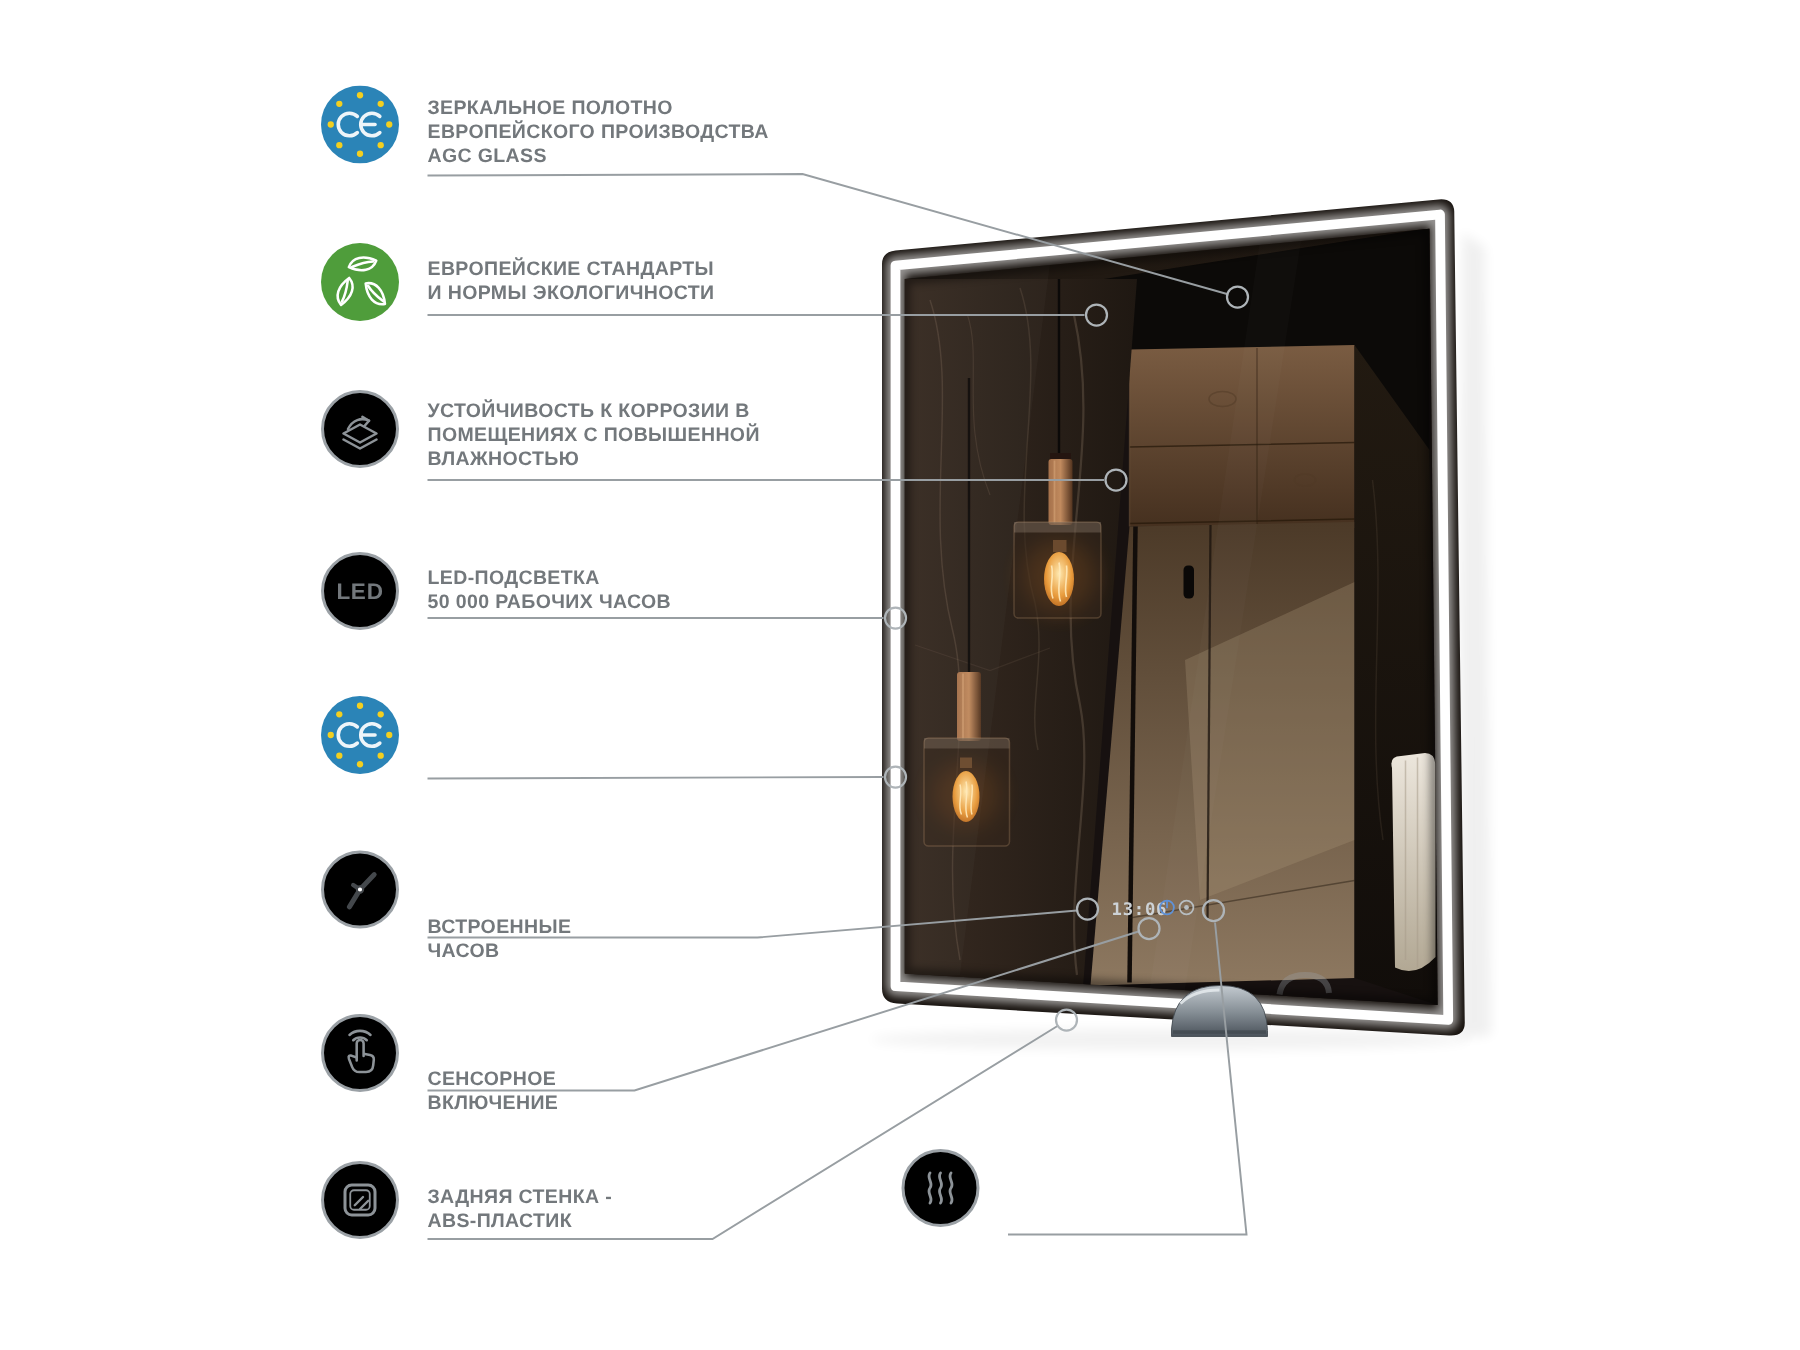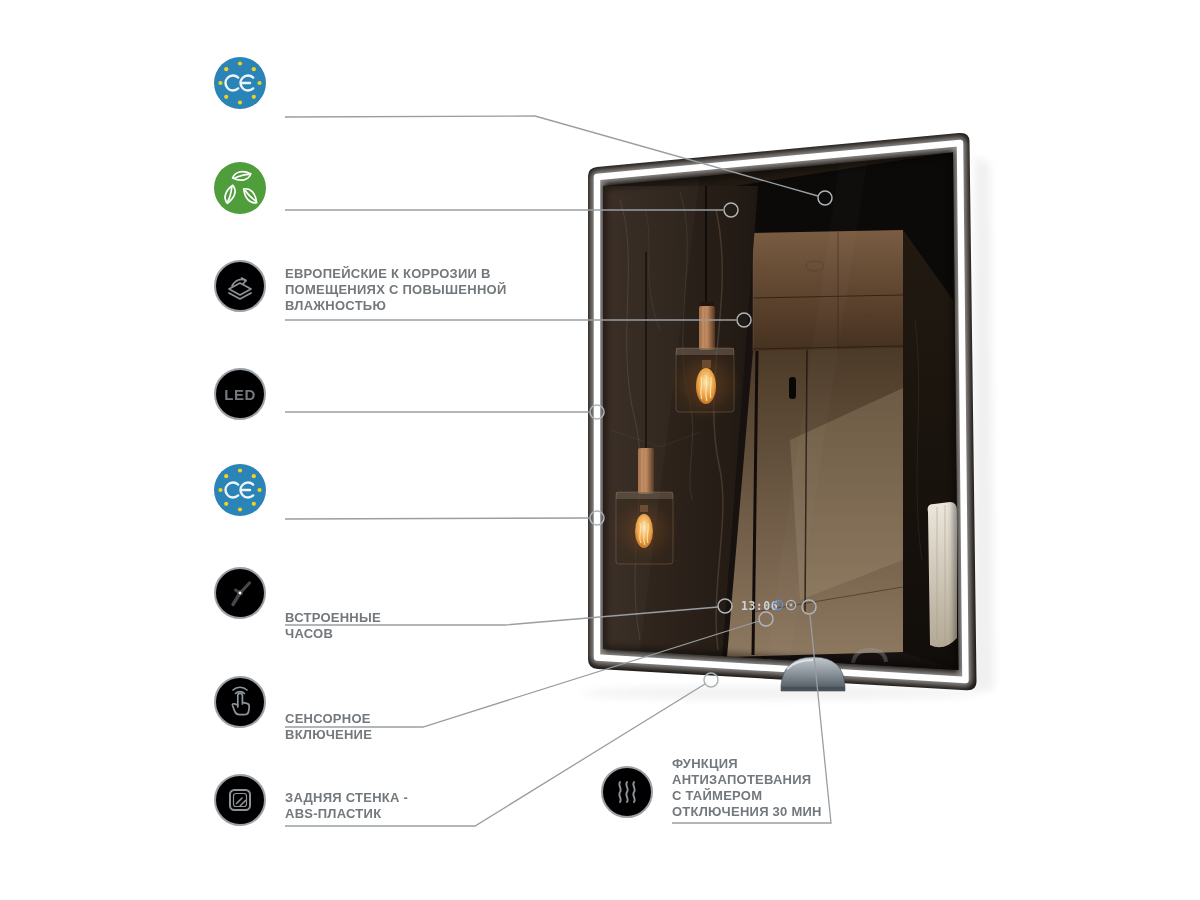--- a/index.html
+++ b/index.html
@@ -219,59 +219,72 @@
       <circle cx="26" cy="6.5" r="2.1"></circle>
           <circle cx="39.8" cy="12.2" r="2.1"></circle>
     </g>
     <g stroke="#eef5f9" stroke-width="2.4" fill="none" stroke-linecap="round">
       <path d="M24.2,20.6 A7.5,7.5 0 1 0 24.2,31.4"></path>
       <path d="M39.2,20.6 A7.5,7.5 0 1 0 39.2,31.4"></path>
       <path d="M27,26 L36,26"></path>
     </g>
   </svg>
 </div>
+<div class="caption" style="left:285px;top:64px">
+  <div>ЗЕРКАЛЬНОЕ ПОЛОТНО</div>
+  <div>ЕВРОПЕЙСКОГО ПРОИЗВОДСТВА</div>
+  <div>AGC GLASS</div>
+</div>
 
 <div class="badge" style="left:214px;top:162px">
   <svg width="52" height="52" viewBox="0 0 52 52">
     <circle cx="26" cy="26" r="26" fill="#4f9d3b"></circle>
     <g stroke="#ffffff" stroke-width="1.7" fill="none" stroke-linejoin="round" stroke-linecap="round">
       <g transform="translate(28,15) rotate(12)">
         <path d="M-9,3 C-8,-4 -1,-7 8,-5 C7,2 0,5 -9,3 Z"></path>
             <path d="M-7,2.5 C-2,-1 2,-3 6,-4"></path>
       </g>
       <g transform="translate(15,32) rotate(132)">
         <path d="M-9,3 C-8,-4 -1,-7 8,-5 C7,2 0,5 -9,3 Z"></path>
             <path d="M-7,2.5 C-2,-1 2,-3 6,-4"></path>
       </g>
       <g transform="translate(37,33) rotate(252)">
         <path d="M-9,3 C-8,-4 -1,-7 8,-5 C7,2 0,5 -9,3 Z"></path>
             <path d="M-7,2.5 C-2,-1 2,-3 6,-4"></path>
       </g>
     </g>
   </svg>
 </div>
+<div class="caption" style="left:285px;top:171px">
+  <div>ЕВРОПЕЙСКИЕ СТАНДАРТЫ</div>
+  <div>И НОРМЫ ЭКОЛОГИЧНОСТИ</div>
+</div>
 
 <div class="badge outline" style="left:214px;top:260px">
   <svg width="48" height="48" viewBox="0 0 48 48">
     <g stroke="#8d9398" stroke-width="1.7" fill="none" stroke-linejoin="round" stroke-linecap="round">
       <path d="M13,27 L24,21 L35,27 L24,33 Z"></path>
       <path d="M13,31 L24,37 L35,31"></path>
       <path d="M16,24 C19,18 25,16 30,18.5"></path>
       <path d="M30,18.5 L25.6,15.9 M30,18.5 L27,22"></path>
     </g>
   </svg>
 </div>
 <div class="caption" style="left:285px;top:266px">
-  <div>ЕВРОПЕЙСКИЕ К КОРРОЗИИ В</div>
+  <div>УСТОЙЧИВОСТЬ К КОРРОЗИИ В</div>
   <div>ПОМЕЩЕНИЯХ С ПОВЫШЕННОЙ</div>
   <div>ВЛАЖНОСТЬЮ</div>
 </div>
 
 <div class="badge outline" style="left:214px;top:368px">
   <span class="led-label">LED</span>
+</div>
+<div class="caption" style="left:285px;top:377px">
+  <div>LED-ПОДСВЕТКА</div>
+  <div>50 000 РАБОЧИХ ЧАСОВ</div>
 </div>
 
 <div class="badge" style="left:214px;top:464px">
   <svg width="52" height="52" viewBox="0 0 52 52">
     <circle cx="26" cy="26" r="26" fill="#2b84b7"></circle>
     <g fill="#f3cf1f">
       <circle cx="45.5" cy="26" r="2.1"></circle>
           <circle cx="39.8" cy="39.8" r="2.1"></circle>
           <circle cx="26" cy="45.5" r="2.1"></circle>
       <circle cx="12.2" cy="39.8" r="2.1"></circle>
@@ -334,20 +347,14 @@
 
 <div class="badge outline" style="left:601px;top:766px">
   <svg width="48" height="48" viewBox="0 0 48 48">
     <g stroke="#8d9398" stroke-width="1.9" fill="none" stroke-linecap="round">
       <path d="M17,34 c2.6,-3.4 -2.6,-6.6 0,-10 c2.6,-3.4 -2.6,-6.6 0,-10"></path>
       <path d="M24,34 c2.6,-3.4 -2.6,-6.6 0,-10 c2.6,-3.4 -2.6,-6.6 0,-10"></path>
       <path d="M31,34 c2.6,-3.4 -2.6,-6.6 0,-10 c2.6,-3.4 -2.6,-6.6 0,-10"></path>
     </g>
   </svg>
 </div>
-<div class="caption" style="left:672px;top:756px">
-  <div>ФУНКЦИЯ</div>
-  <div>АНТИЗАПОТЕВАНИЯ</div>
-  <div>С ТАЙМЕРОМ</div>
-  <div>ОТКЛЮЧЕНИЯ 30 МИН</div>
-</div>
 
 </div>
 
 </body></html>

